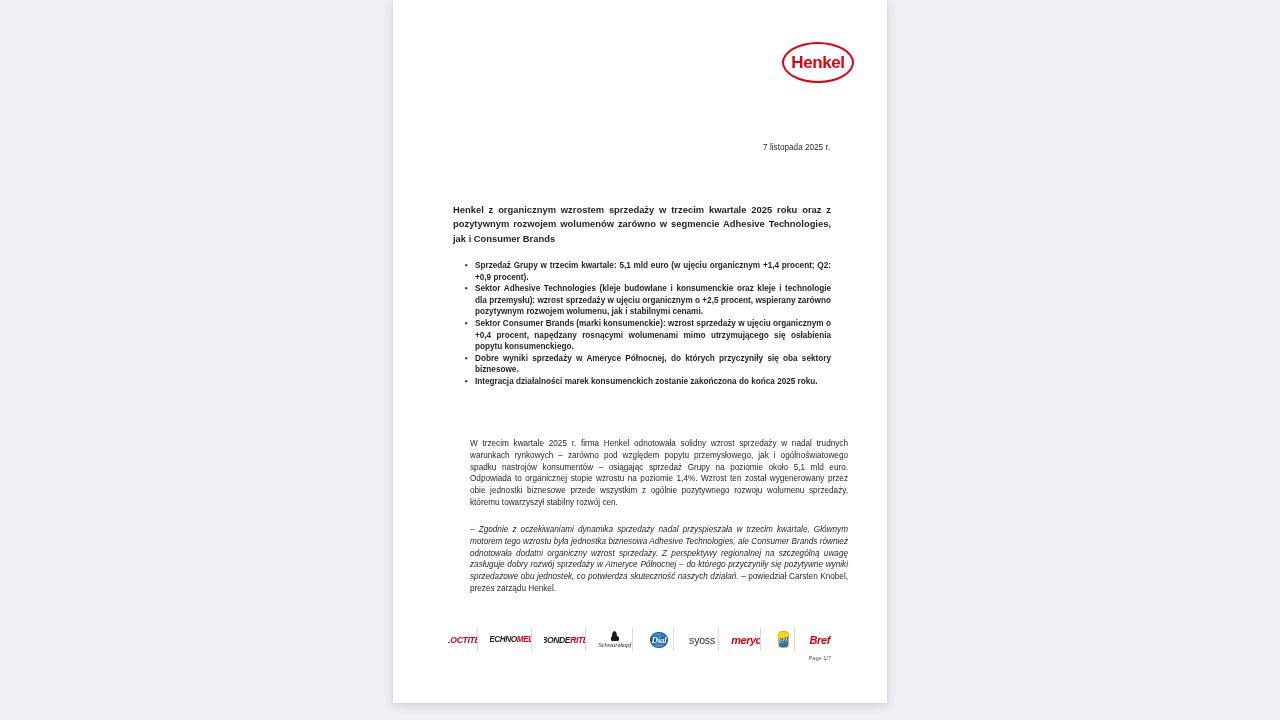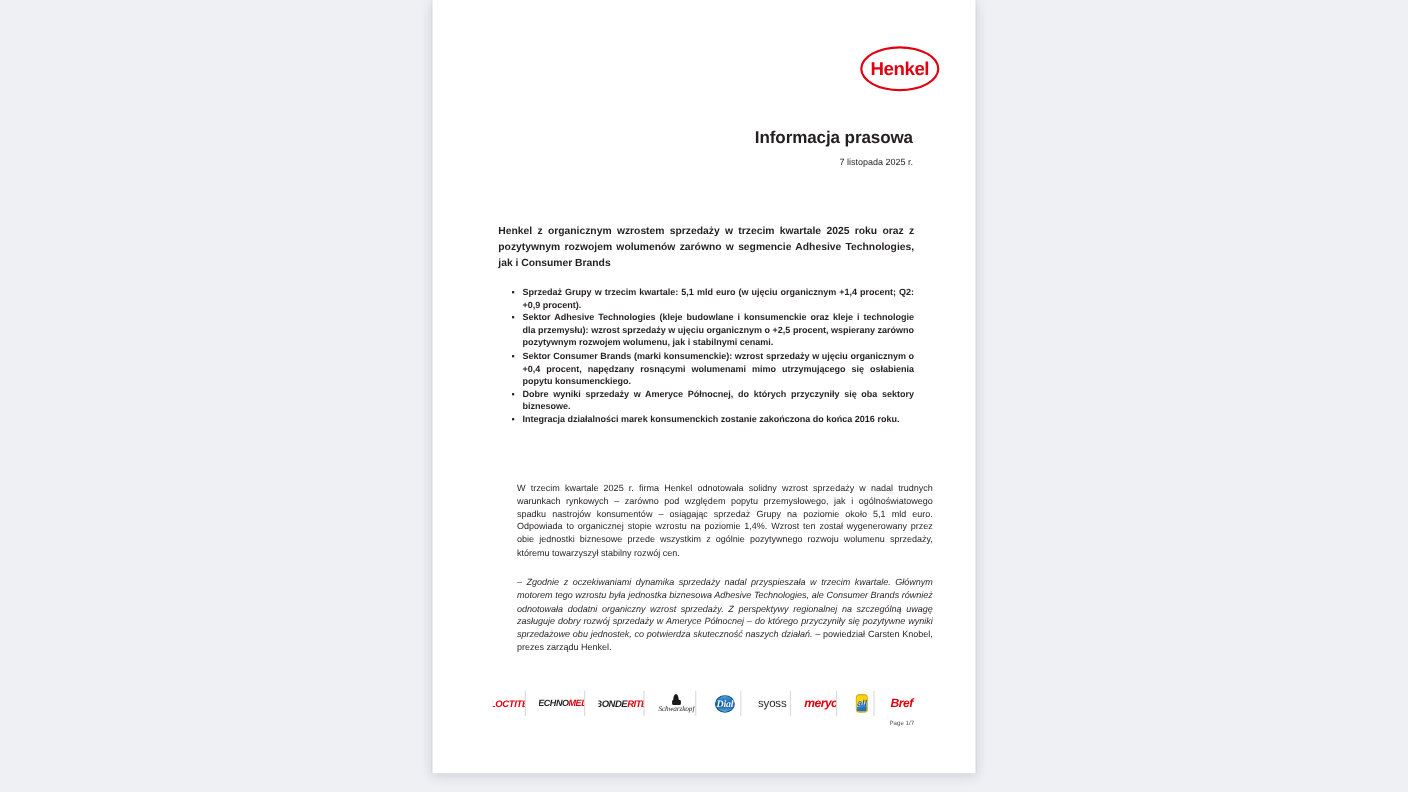--- a/index.html
+++ b/index.html
@@ -330,21 +330,20 @@
 
 <div class="viewport">
 
   <div class="page">
 
     <div class="henkel-logo">
       <div class="oval"></div>
       <div class="wordmark">Henkel</div>
     </div>
 
-    <div class="doc-title">Informacja prasowa</div>
     <div class="doc-date">7 listopada 2025 r.</div>
 
 
     <div class="col headline">Henkel z organicznym wzrostem sprzedaży w trzecim kwartale 2025 roku oraz z pozytywnym rozwojem wolumenów zarówno w segmencie Adhesive Technologies, jak i Consumer Brands</div>
 
     <div class="col bullets">
       <ul>
         <li>
           <span class="dot">▪</span>
           <span>Sprzedaż Grupy w trzecim kwartale: 5,1 mld euro (w ujęciu organicznym +1,4 procent; Q2: +0,9 procent).</span>
@@ -356,21 +355,21 @@
         <li>
           <span class="dot">▪</span>
           <span>Sektor Consumer Brands (marki konsumenckie): wzrost sprzedaży w ujęciu organicznym o +0,4 procent, napędzany rosnącymi wolumenami mimo utrzymującego się osłabienia popytu konsumenckiego.</span>
         </li>
         <li>
           <span class="dot">▪</span>
           <span>Dobre wyniki sprzedaży w Ameryce Północnej, do których przyczyniły się oba sektory biznesowe.</span>
         </li>
         <li>
           <span class="dot">▪</span>
-          <span>Integracja działalności marek konsumenckich zostanie zakończona do końca 2016 roku.</span>
+          <span>Integracja działalności marek konsumenckich zostanie zakończona do końca 2025 roku.</span>
         </li>
       </ul>
     </div>
 
     <div class="col para para-1">W trzecim kwartale 2025 r. firma Henkel odnotowała solidny wzrost sprzedaży w nadal trudnych warunkach rynkowych – zarówno pod względem popytu przemysłowego, jak i ogólnoświatowego spadku nastrojów konsumentów – osiągając sprzedaż Grupy na poziomie około 5,1 mld euro. Odpowiada to organicznej stopie wzrostu na poziomie 1,4%. Wzrost ten został wygenerowany przez obie jednostki biznesowe przede wszystkim z ogólnie pozytywnego rozwoju wolumenu sprzedaży, któremu towarzyszył stabilny rozwój cen.</div>
 
     <div class="col para para-quote">
       <span>– Zgodnie z oczekiwaniami dynamika sprzedaży nadal przyspieszała w trzecim kwartale. Głównym motorem tego wzrostu była jednostka biznesowa Adhesive Technologies, ale Consumer Brands również odnotowała dodatni organiczny wzrost sprzedaży. Z perspektywy regionalnej na szczególną uwagę zasługuje dobry rozwój sprzedaży w Ameryce Północnej – do którego przyczyniły się pozytywne wyniki sprzedażowe obu jednostek, co potwierdza skuteczność naszych działań. </span><span class="attrib">– powiedział Carsten Knobel, prezes zarządu Henkel.</span>
     </div>
 

